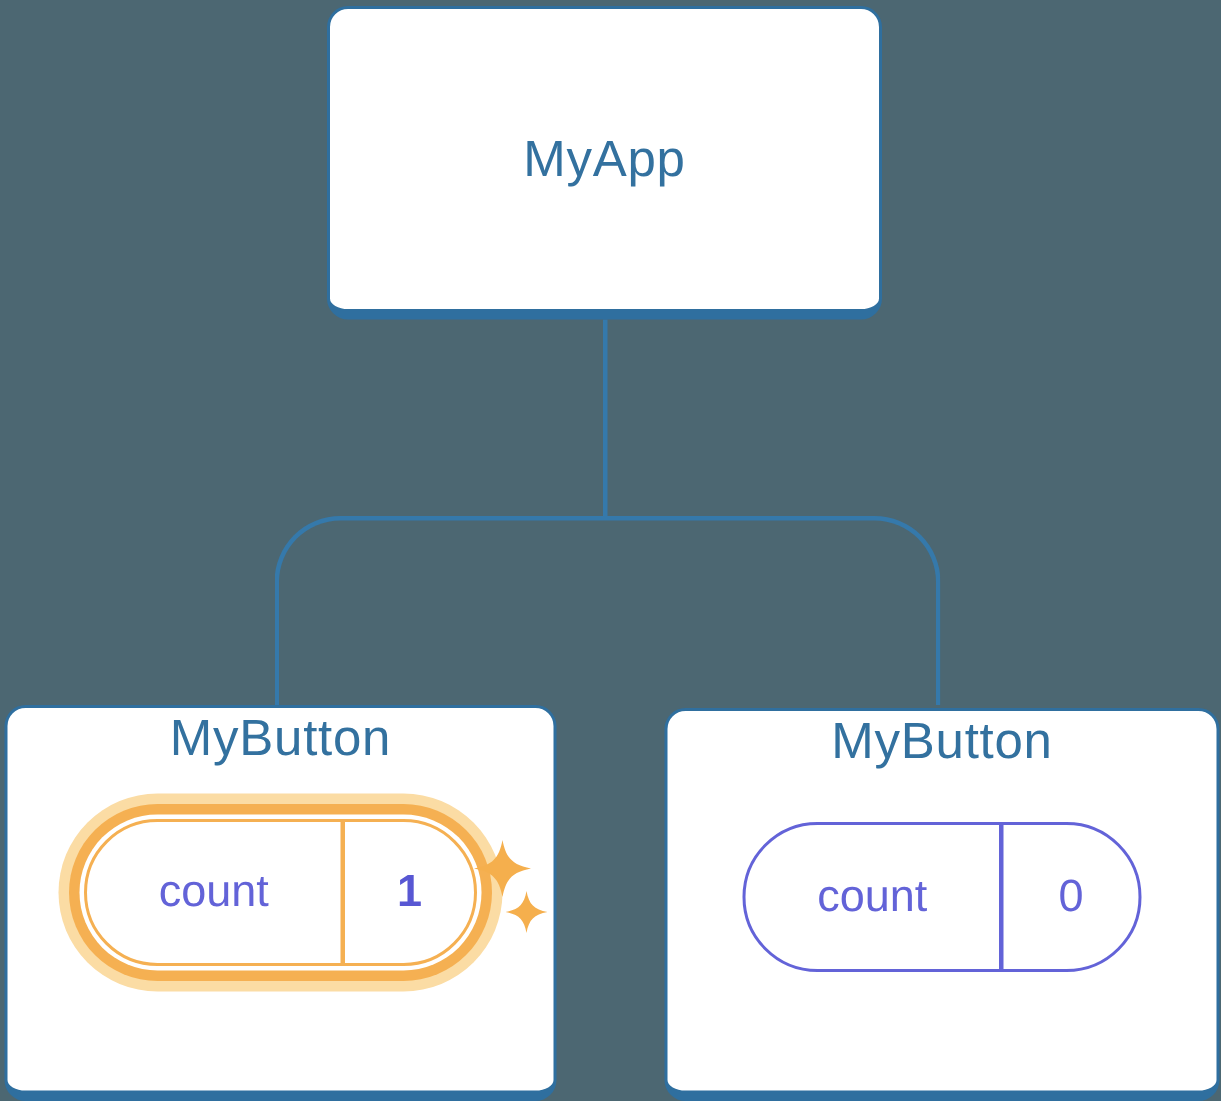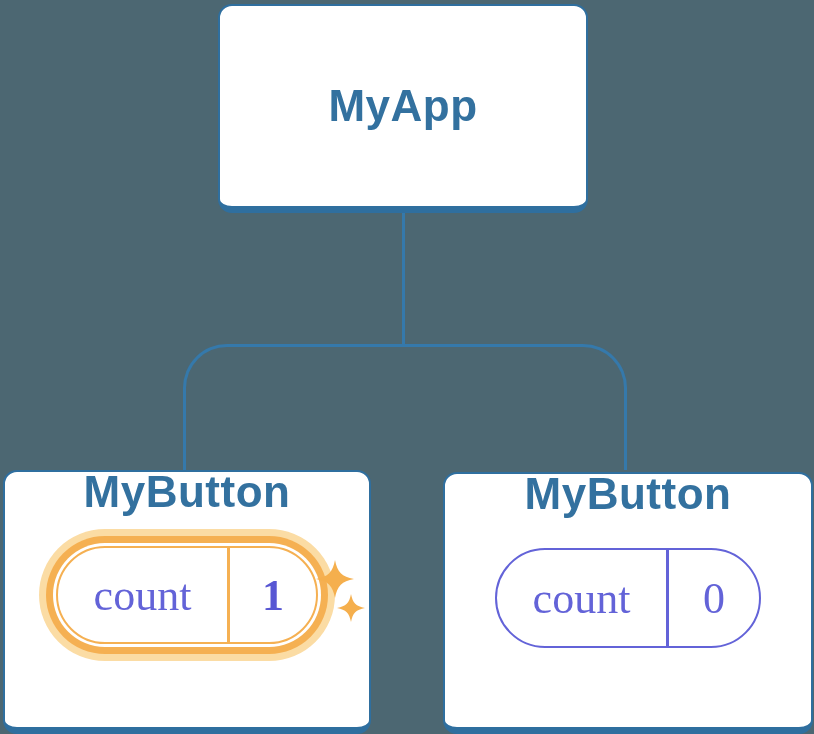--- a/index.html
+++ b/index.html
@@ -29,22 +29,22 @@
   }
   .card.app {
     left: 218px; top: 4px;
     width: 370px; height: 209px;
     justify-content: center;
   }
   .card.btn-left  { left: 3px;   top: 470px; width: 368px; height: 264px; }
   .card.btn-right { left: 443px; top: 472px; width: 370px; height: 262px; }
 
   .node-label {
-    font-size: 44px;
-    font-weight: 700;
+    font-size: 34px;
+    font-weight: 400;
     letter-spacing: 0.5px;
     line-height: 40px;
     color: var(--node-label, #33719F);
   }
   .btn-label { }
 
   
   .trunk {
     position: absolute;
     left: 402px; top: 213px;
@@ -66,23 +66,22 @@
     box-sizing: border-box;
     display: flex;
     align-items: stretch;
     border-radius: 999px;
     background: var(--card-bg, #FFFFFF);
   }
   .pill .key, .pill .value {
     display: flex;
     align-items: center;
     justify-content: center;
-    font-size: 44px;
+    font-size: 30px;
     color: var(--purple, #6363D8);
-    font-family: Liberation Serif, serif;
   }
   .pill .key { flex: 0 0 169px; }
   .pill .value { flex: 1; }
   .pill .divider { width: 3px; }
 
   .pill.highlight {
     margin-top: 34px;
     width: 262px; height: 98px;
     border: 2px solid var(--orange, #F5B052);
     box-shadow:

